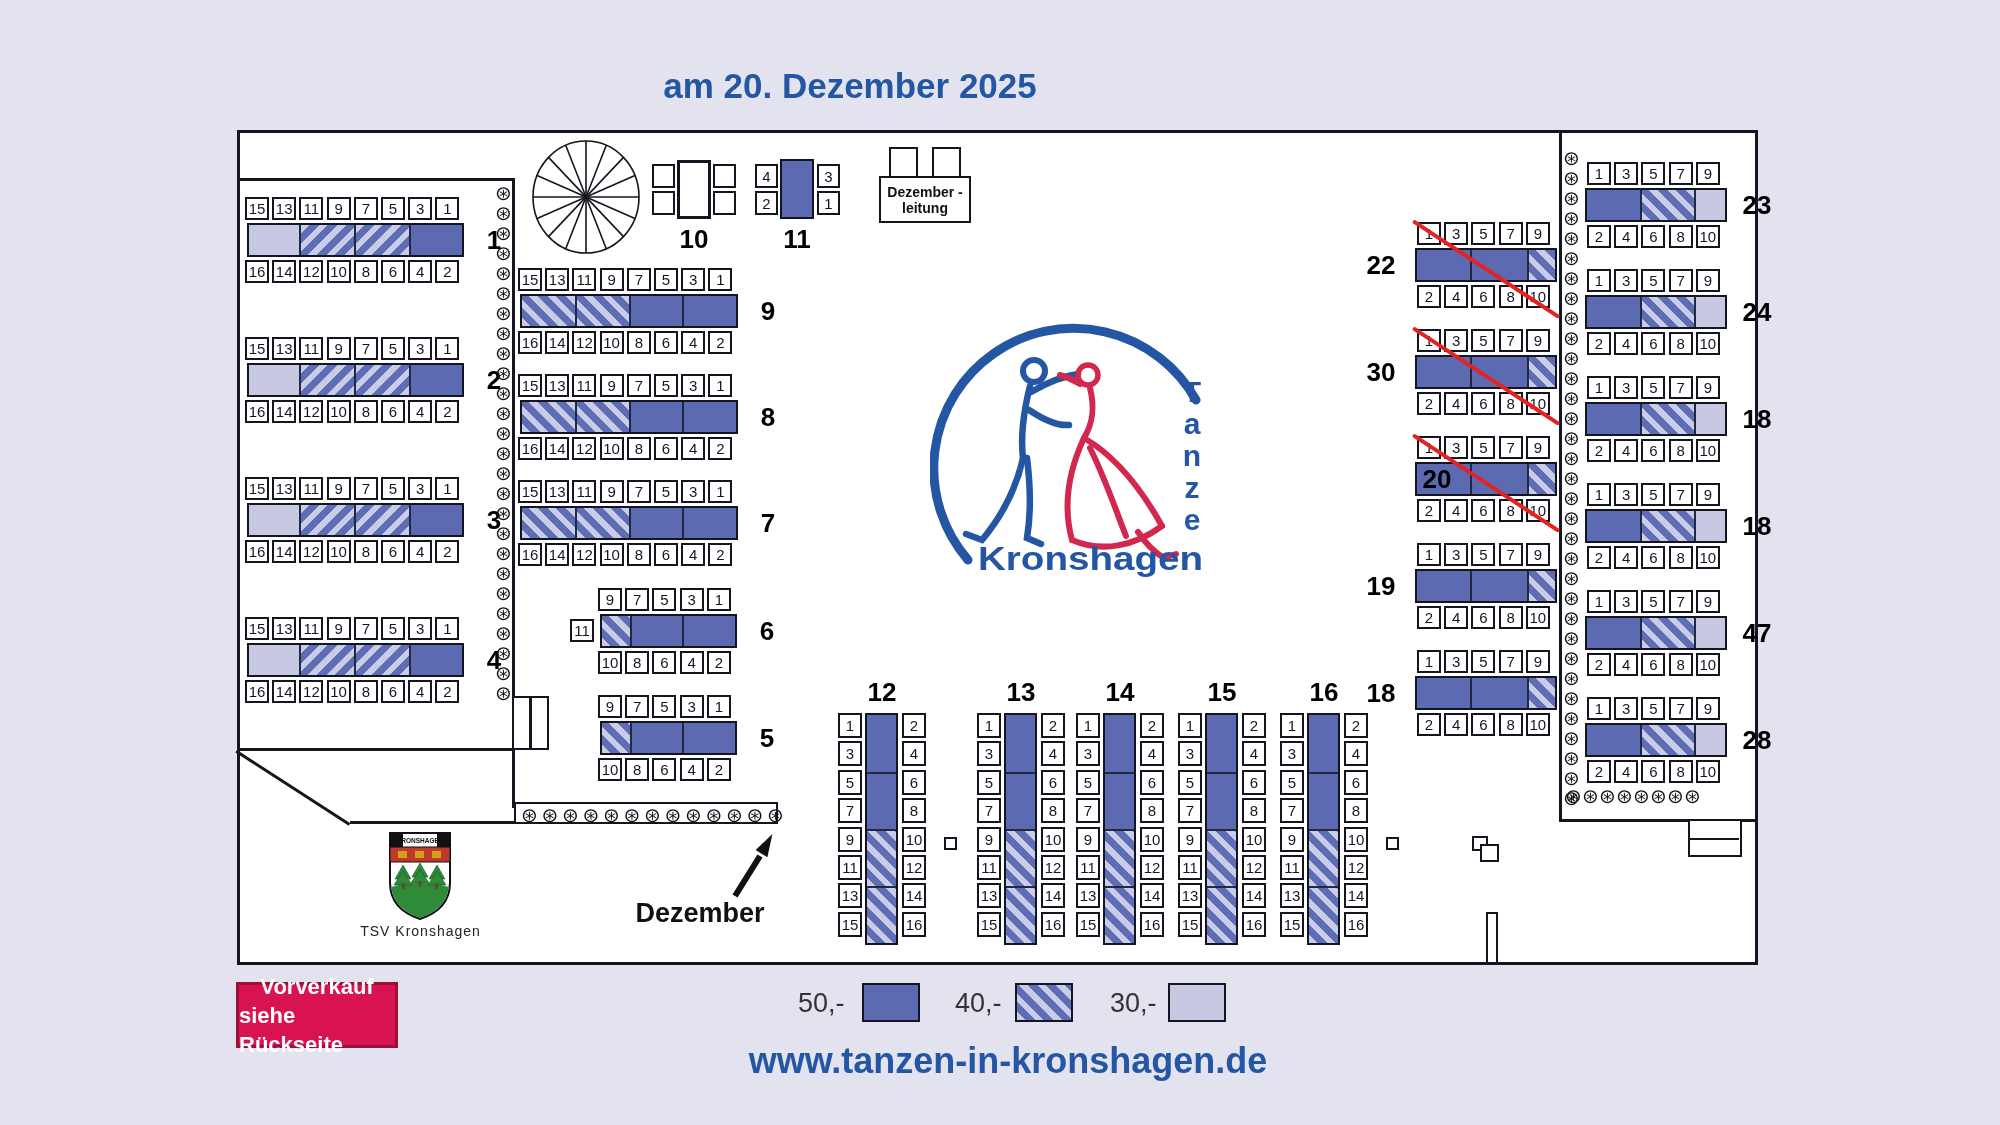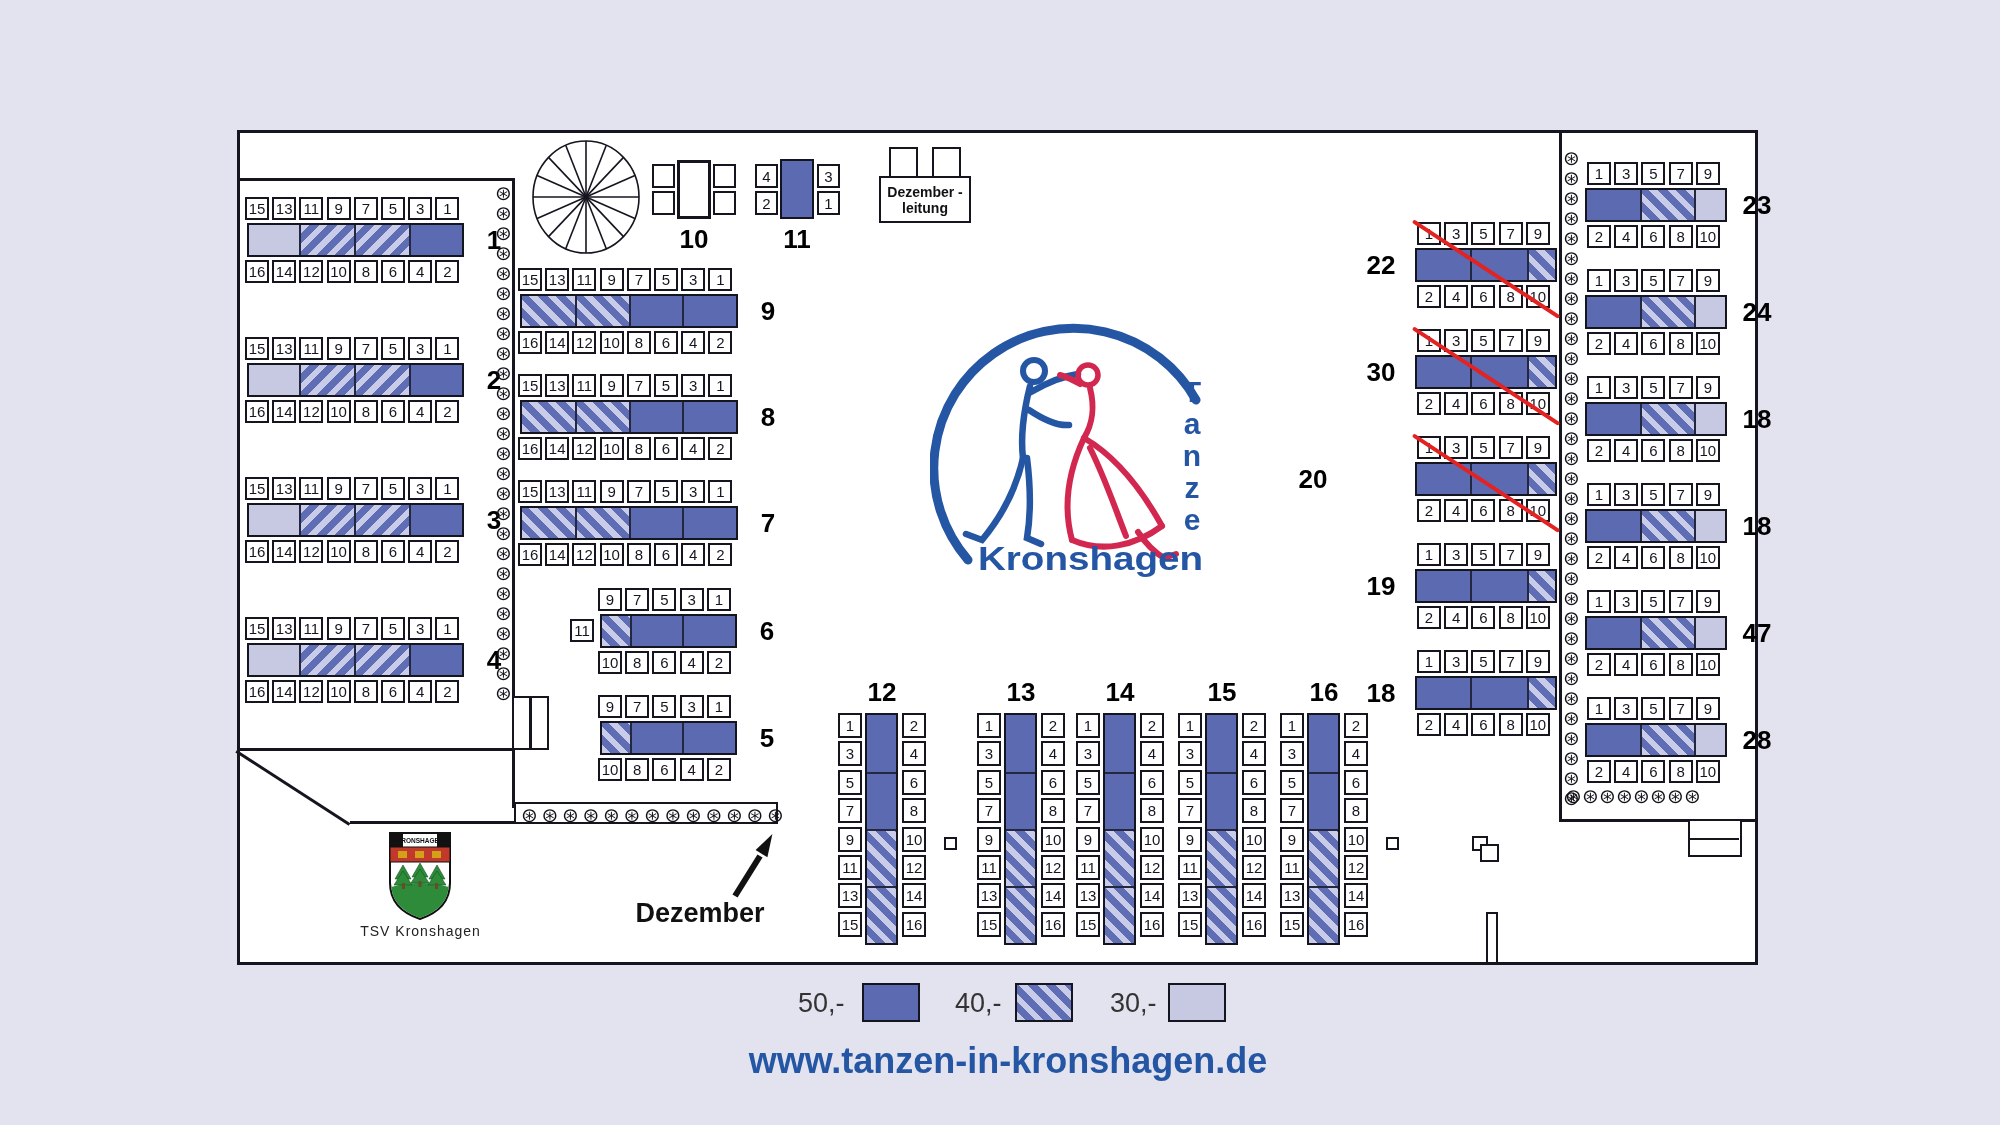--- a/index.html
+++ b/index.html
@@ -44,20 +44,21 @@
   
   #presale{left:236px;top:982px;width:162px;height:66px;background:#d9134f;border:3px solid #9b1136;
            display:flex;flex-direction:column;align-items:center;justify-content:center;
            color:#fff;font-weight:bold;font-size:22px;line-height:29px;}
 </style>
 </head>
 <body>
 
 <div id="stage">
 
+  <div class="abs" id="title2">am 20. Dezember 2025</div>
 
   <div class="abs" id="hall"></div>
 
   <div class="abs wline" style="left:237px;top:178px;width:278px;height:3px;"></div>
   <div class="abs wline" style="left:512px;top:178px;width:3px;height:630px;"></div>
   <div class="abs wline" style="left:237px;top:748px;width:277px;height:3px;"></div>
   <div class="abs wline" style="left:237px;top:750px;width:135px;height:3px;transform:rotate(32.9deg);transform-origin:0 0;"></div>
   <div class="abs wline" style="left:350px;top:821px;width:166px;height:3px;"></div>
   <div class="abs wbox" style="left:512px;top:696px;width:19px;height:54px;"></div>
   <div class="abs wbox" style="left:530px;top:696px;width:19px;height:54px;"></div>
@@ -173,20 +174,24 @@
   </svg>
   <div class="abs" id="tsv-caption">TSV Kronshagen</div>
 
   <div class="lgtext" style="left:798px;top:988px;">50,-</div>
   <div class="lgswatch p50" style="left:862px;top:983px;"></div>
   <div class="lgtext" style="left:955px;top:988px;">40,-</div>
   <div class="lgswatch h40b" style="left:1015px;top:983px;"></div>
   <div class="lgtext" style="left:1110px;top:988px;">30,-</div>
   <div class="lgswatch p30" style="left:1168px;top:983px;"></div>
 
+  <div class="abs" id="presale">
+    <span>Vorverkauf</span>
+    <span>siehe Rückseite</span>
+  </div>
 
   <div class="abs" id="url">www.tanzen-in-kronshagen.de</div>
 
   <div class="abs" id="gen" style="left:0;top:0;width:2000px;height:1125px;">
       <div class="abs" style="left: 0px; top: 0px;">
         <div class="seat" style="left: 245px; top: 197px; width: 24px; height: 23px;">15</div>
         <div class="seat" style="left: 272.2px; top: 197px; width: 24px; height: 23px;">13</div>
         <div class="seat" style="left: 299.4px; top: 197px; width: 24px; height: 23px;">11</div>
         <div class="seat" style="left: 326.6px; top: 197px; width: 24px; height: 23px;">9</div>
         <div class="seat" style="left: 353.8px; top: 197px; width: 24px; height: 23px;">7</div>
@@ -572,21 +577,21 @@
         <div class="seat" style="left: 1417px; top: 499px; width: 24px; height: 23px;">2</div>
         <div class="seat" style="left: 1444.2px; top: 499px; width: 24px; height: 23px;">4</div>
         <div class="seat" style="left: 1471.4px; top: 499px; width: 24px; height: 23px;">6</div>
         <div class="seat" style="left: 1498.6px; top: 499px; width: 24px; height: 23px;">8</div>
         <div class="seat" style="left: 1525.8px; top: 499px; width: 24px; height: 23px;">10</div>
         <div class="bar bar-h" style="left: 1415px; top: 462px; width: 142px; height: 34px;">
           <div class="seg p50" style="width: 53px;"></div>
           <div class="seg p50" style="width: 57px;"></div>
           <div class="seg h40b" style="width: 28px;"></div>
         </div>
-        <div class="tlabel" style="top: 464px; width: 40px; left: 1293px;">20</div>
+        <div class="tlabel" style="top: 464px; width: 40px; left: 1417px;">20</div>
         <div class="cross" style="left: 1413px; top: 433px; width: 146px; height: 96px;">
           <div class="cl" style="width: 174.734px; transform: rotate(33.33deg);"></div>
         </div>
       </div>
       <div class="abs" style="left: 0px; top: 0px;">
         <div class="seat" style="left: 1417px; top: 543px; width: 24px; height: 23px;">1</div>
         <div class="seat" style="left: 1444.2px; top: 543px; width: 24px; height: 23px;">3</div>
         <div class="seat" style="left: 1471.4px; top: 543px; width: 24px; height: 23px;">5</div>
         <div class="seat" style="left: 1498.6px; top: 543px; width: 24px; height: 23px;">7</div>
         <div class="seat" style="left: 1525.8px; top: 543px; width: 24px; height: 23px;">9</div>

